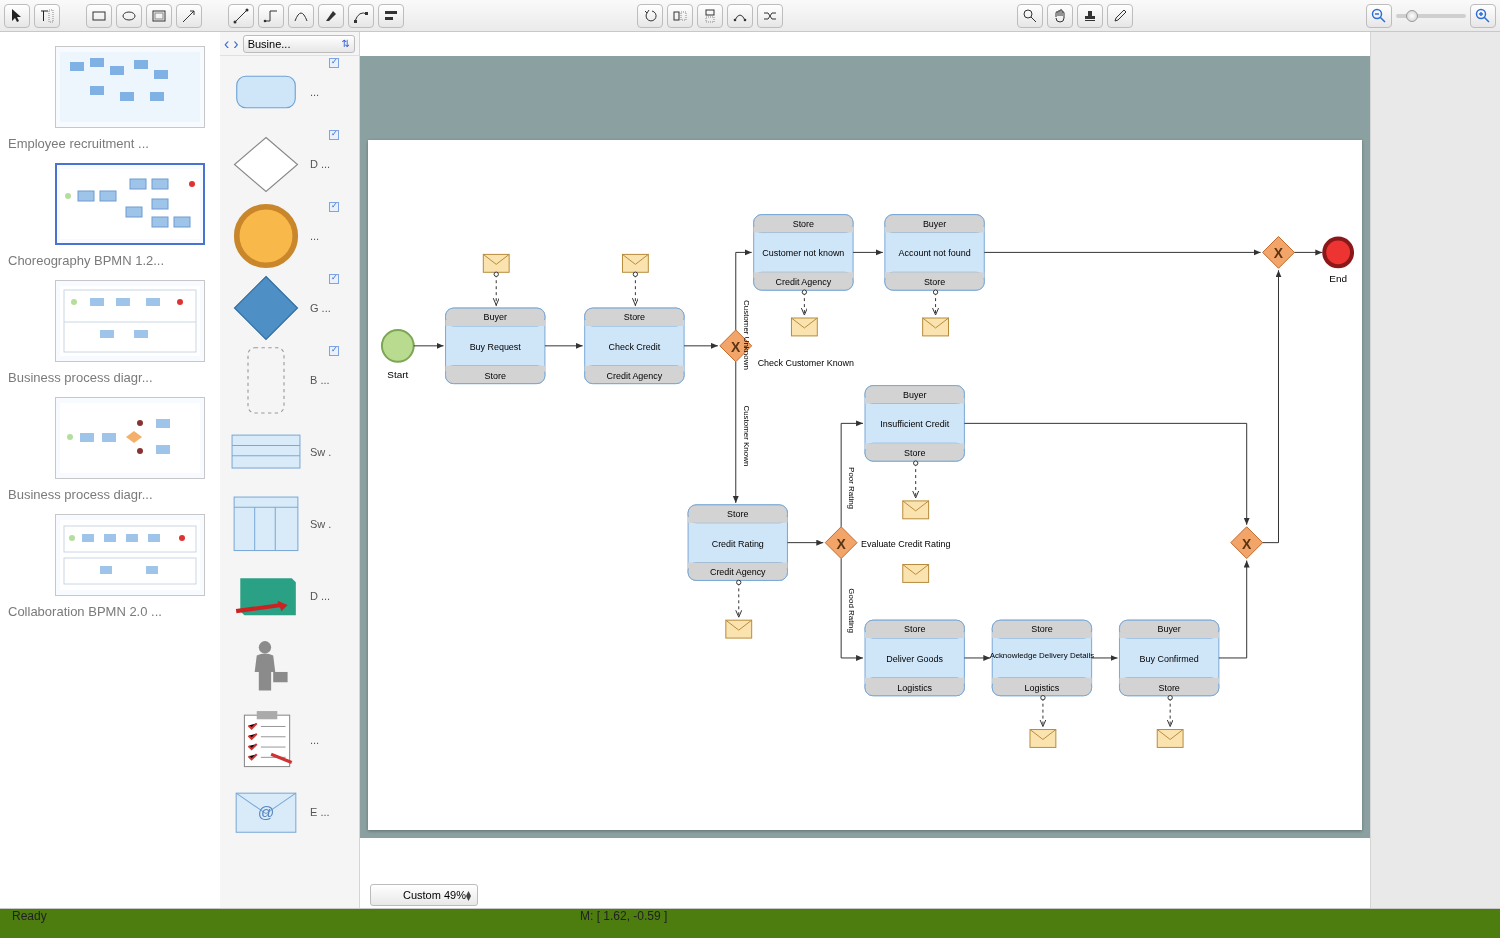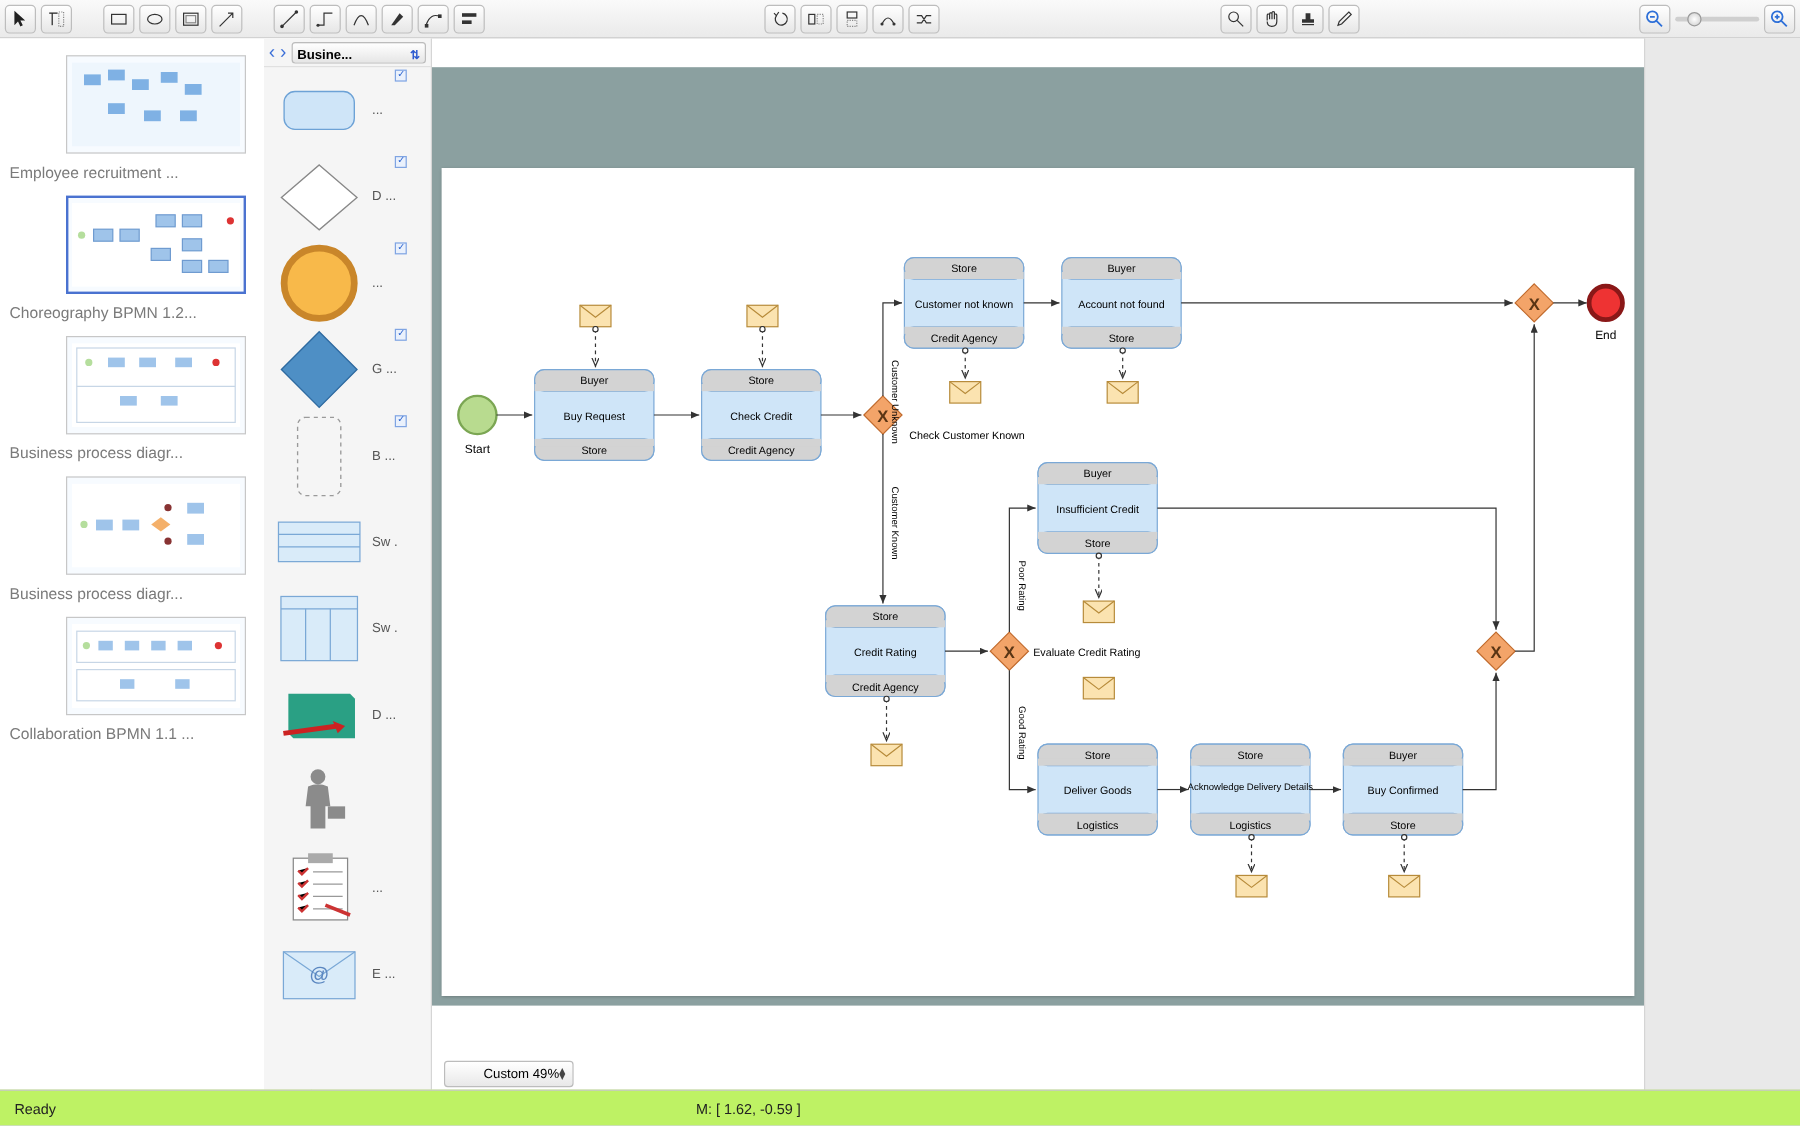--- a/index.html
+++ b/index.html
@@ -18,41 +18,41 @@
 .pages { position:absolute; top:32px; left:0; width:260px; bottom:30px; background:#fff; border-right:1px solid #d5d5d5; overflow:hidden; padding-top:6px; }
 .pthumb { width:150px; height:82px; margin:8px auto 8px; border:1px solid #c7c7c7; background:#f7fbff; display:flex; align-items:center; justify-content:center; }
 .pthumb.sel{ border:2px solid #4a72d0; }
 .pthumb svg{ width:140px; height:70px; }
 .plabel { color:#7a7a7a; font-size:13px; margin:6px 8px 12px 8px; }
 
 
 .shapes { position:absolute; top:32px; left:220px; width:140px; bottom:30px; background:#f5f5f5; border-right:1px solid #d5d5d5; }
 .shapes-nav { height:24px; display:flex; align-items:center; padding:2px 4px; gap:4px; border-bottom:1px solid #e0e0e0; }
 .shapes-nav .navbtn{ color:#3a6ed8; font-size:16px; cursor:pointer; }
-.shapes-nav .dd{ flex:1; height:18px; background:linear-gradient(#fff,#e6e6e6); border:1px solid #bcbcbc; border-radius:3px; font-size:11px; display:flex; align-items:flex-end; justify-content:space-between; padding:0 4px;font-weight:bold; }
+.shapes-nav .dd{ flex:1; height:18px; background:linear-gradient(#fff,#e6e6e6); border:1px solid #bcbcbc; border-radius:3px; font-size:11px; display:flex; align-items:center; justify-content:space-between; padding:0 4px; }
 .shapes-nav .dd .chev{ color:#2e5bd0; font-size:10px; }
 .shapes-list{ overflow-y:auto; height:calc(100% - 24px); }
 .sitem { display:flex; align-items:center; gap:8px; padding:4px 10px; position:relative; }
 .sitem .preview{ width:72px; height:64px; display:flex; align-items:center; justify-content:center; }
 .sitem .slbl{ font-size:11px; color:#555; }
 .sitem .tick{ position:absolute; right:20px; top:2px; width:10px; height:10px; border:1px solid #7fa4e2; background:#eaf1fc; }
 .sitem .tick::after{ content:"✓"; color:#2b64d0; font-size:8px; position:absolute; top:-2px; left:1px;}
 
 
 .canvas-wrap{ position:absolute; top:56px; left:360px; right:130px; bottom:100px; background:#8ba0a0; }
 .canvas{ position:absolute; top:84px; left:8px; right:8px; bottom:8px; background:#fff; box-shadow:0 1px 3px rgba(0,0,0,0.3); }
 .canvas svg{ width:100%; height:100%; }
 .side-right{ position:absolute; top:32px; right:0; width:130px; bottom:30px; background:#e9e9e9; border-left:1px solid #d5d5d5;}
 
 
 .zoomdd{ position:absolute; left:370px; bottom:32px; height:22px; width:108px; border:1px solid #bcbcbc; border-radius:3px; background:linear-gradient(#fff,#e8e8e8); font-size:11px; display:flex; align-items:center; justify-content:flex-end; padding:0 6px; }
 .zoomdd .chev{ font-size:10px; color:#444; display:flex; flex-direction:column; line-height:5px;}
 
 
-.status{ position:absolute; left:0; right:0; bottom:0; height:30px; border-top:1px solid #c8c8c8; background:#bef264; display:flex; align-items:center; font-size:12px; color:#222; padding:0 12px; gap:80px;}
+.status{ position:absolute; left:0; right:0; bottom:0; height:30px; border-top:1px solid #c8c8c8; background:#4d7c0f; display:flex; font-size:12px; color:#222; padding:0 12px; gap:80px;}
 .coord{ position:absolute; left:580px; }
 
 
 text{ font-family:-apple-system,Arial; }
 </style>
 </head>
 <body>
 
 <div class="toolbar">
   <div class="tbtn">
@@ -282,21 +282,21 @@
           <rect x="44" y="14" width="12" height="8"></rect>
           <rect x="66" y="14" width="12" height="8"></rect>
           <rect x="88" y="14" width="12" height="8"></rect>
           <rect x="40" y="46" width="12" height="8"></rect>
           <rect x="86" y="46" width="12" height="8"></rect>
         </g>
         <circle cx="12" cy="18" r="3" fill="#b5de9d"></circle>
         <circle cx="122" cy="18" r="3" fill="#d33"></circle>
       </svg>
     </div>
-  <div class="plabel">Collaboration BPMN 1.1 ...</div>
+  <div class="plabel">Collaboration BPMN 2.0 ...</div>
 </div>
 
 <div class="shapes">
   <div class="shapes-nav">
     <span class="navbtn">‹</span>
     <span class="navbtn">›</span>
     <div class="dd">
         <span>Busine...</span>
         <span class="chev">⇅</span>
       </div>

